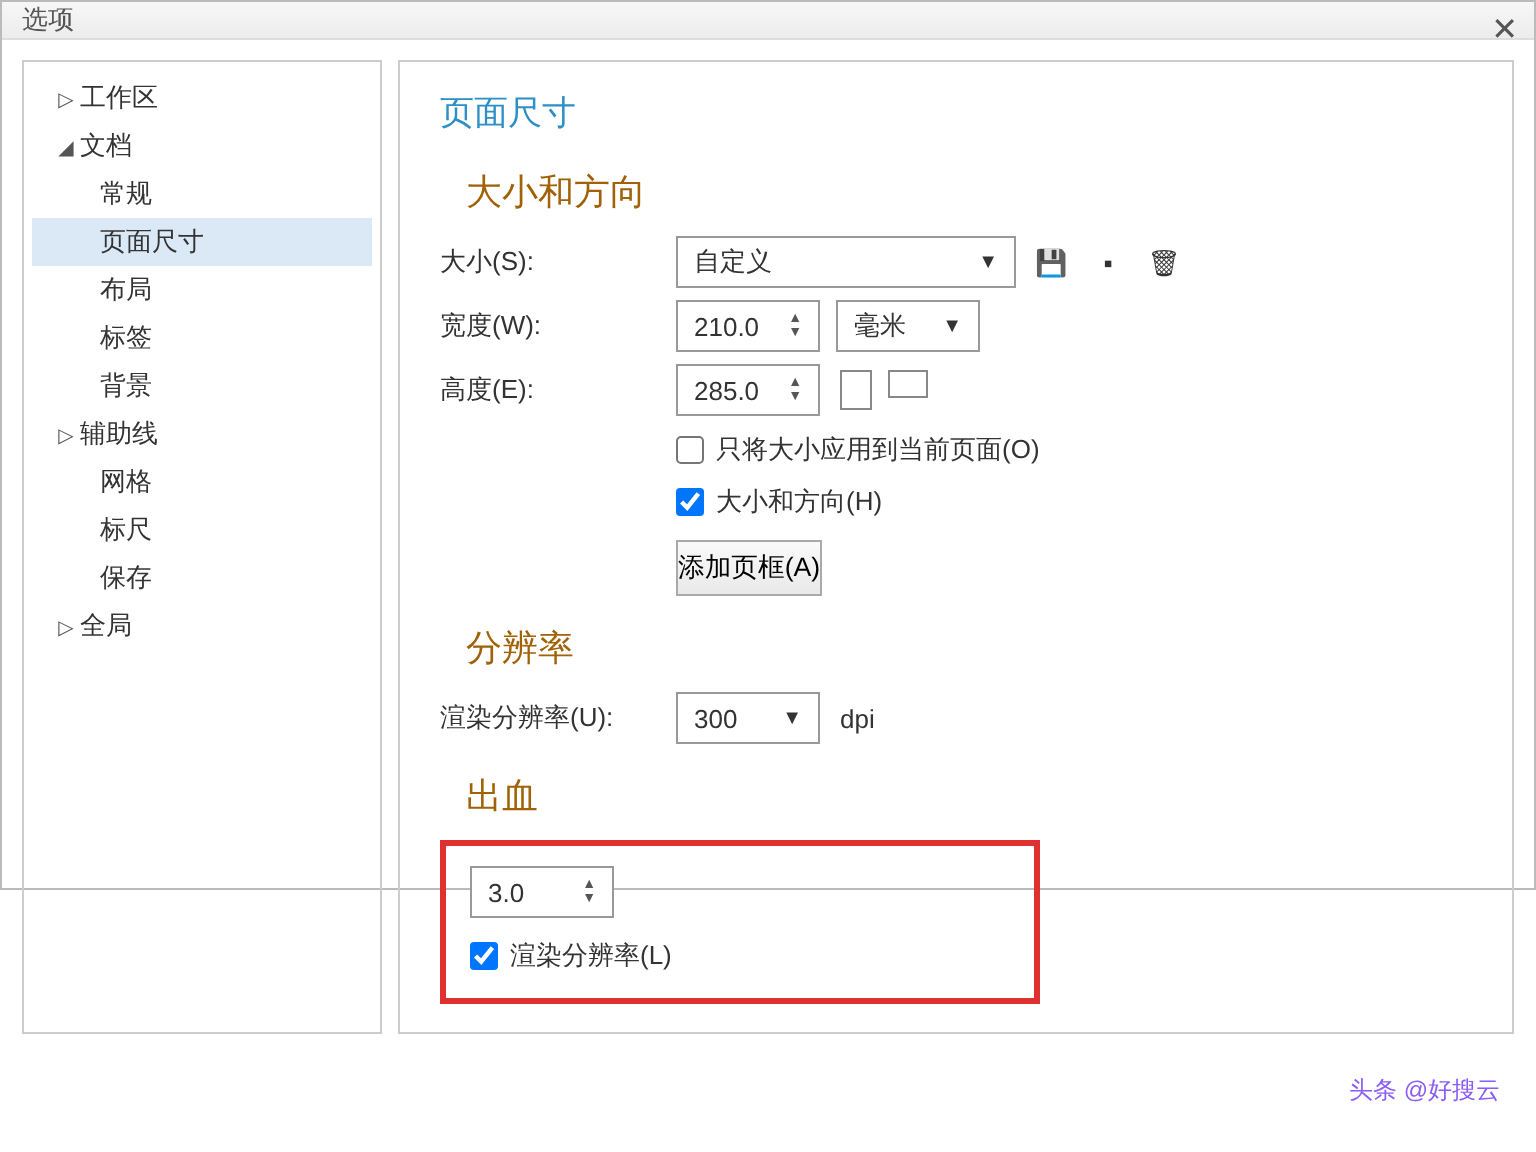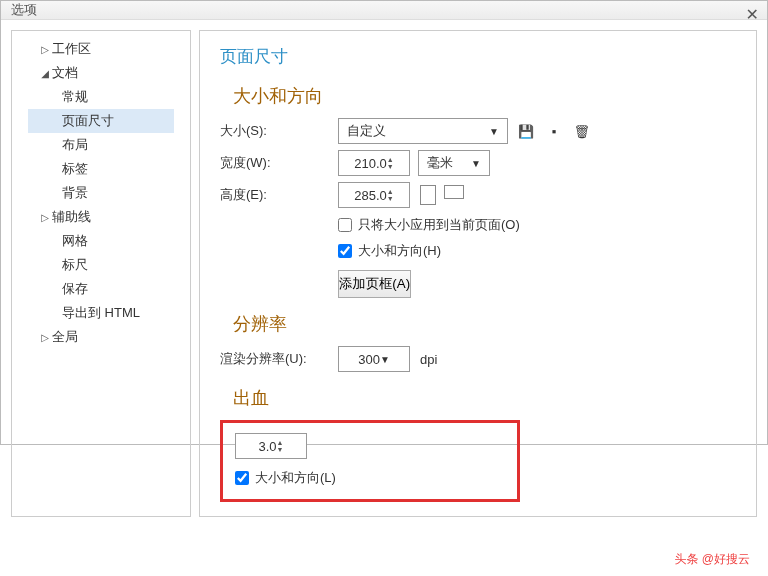--- a/index.html
+++ b/index.html
@@ -2,48 +2,48 @@
 <html><head>
 <meta charset="utf-8">
 <style>
 * { margin: 0; padding: 0; box-sizing: border-box; font-family: "Microsoft YaHei", sans-serif; }
 body { background: #fff; width: 768px; height: 576px; overflow: hidden; font-size: 13px; color: #333; }
 .window { width: 768px; height: 445px; display: flex; flex-direction: column; border: 1px solid #bbb; }
 .titlebar { height: 32px; background: linear-gradient(#f7f7f7,#ececec); border-bottom: 1px solid #ddd; display: flex; align-items: center; padding: 0 10px; position: relative; }
 .titlebar span { color: #555; }
 .close { position: absolute; right: 8px; top: 4px; font-size: 16px; color: #888; cursor: pointer; }
 .body { flex: 1; display: flex; padding: 10px; gap: 8px; }
-.sidebar { width: 180px; border: 1px solid #ccc; padding: 6px 16px; overflow: auto; }
+.sidebar { width: 180px; border: 1px solid #ccc; padding: 6px 4px; overflow: auto; }
 .tree-item { padding: 3px 4px; cursor: pointer; white-space: nowrap; }
 .tree-item.level1 { padding-left: 12px; }
 .tree-item.level2 { padding-left: 34px; }
 .tree-item.sel { background: #dbe9f7; }
 .expander { display: inline-block; width: 10px; text-align: center; margin-right: 2px; font-size: 10px; color: #555; }
 .content { flex: 1; border: 1px solid #ccc; padding: 14px 20px; overflow: auto; }
 h2 { color: #2c8fc6; font-size: 17px; font-weight: normal; margin-bottom: 16px; }
 h3 { font-size: 18px; font-weight: normal; margin: 14px 13px 10px; color: #a16207; }
 .row { display: flex; align-items: center; margin: 6px 0; }
 .lbl { width: 118px; }
 .combo, .spinbox, .spin-wide { border: 1px solid #999; background: #fff; height: 26px; display: flex; align-items: center; padding: 0 8px; }
 .combo { width: 170px; justify-content: space-between; }
-.spinbox { width: 72px; justify-content: center; }
+.spinbox { width: 72px; justify-content: space-between; }
 .spinbox .arrows, .arrow-col { display: flex; flex-direction: column; font-size: 7px; color: #555; line-height: 7px; }
 .caret { font-size: 10px; color: #333; }
 .iconbtn { width: 20px; height: 20px; margin-left: 8px; display: inline-flex; align-items: center; justify-content: center; cursor: pointer; }
 .checkbox-row { display: flex; align-items: center; margin: 8px 0 6px 118px; gap: 6px; }
 .checkbox-row input { width: 14px; height: 14px; }
 .btn { border: 1px solid #aaa; background: linear-gradient(#fafafa,#e9e9e9); height: 28px; padding: 0 0; margin-left: 118px; margin-top: 4px; cursor: pointer; }
 .orient { margin-left: 10px; display: flex; gap: 8px; }
 .orient-icon { width: 16px; height: 20px; border: 1px solid #888; }
 .orient-icon.land { width: 20px; height: 14px; }
 .dpi { margin-left: 10px; }
 .highlight { border: 3px solid #e03030; padding: 10px 12px 12px; margin-top: 6px; width: 300px; }
 .highlight .row { margin: 0; }
 .highlight .checkbox-row { margin: 10px 0 0 0; }
-.footer { position: absolute; bottom: 8px; right: 18px; color: #ef4444; font-size: 12px; }
+.footer { position: absolute; bottom: 22px; right: 18px; color: #8b5cf6; font-size: 12px; }
 </style>
 </head>
 <body>
 
 <div class="window">
   <div class="titlebar">
     <span>选项</span>
     <span class="close">✕</span>
   </div>
   <div class="body">
@@ -52,21 +52,20 @@
       <div class="tree-item level1"><span class="expander">◢</span><span>文档</span></div>
       <div class="tree-item level2"><span>常规</span></div>
       <div class="tree-item level2 sel"><span>页面尺寸</span></div>
       <div class="tree-item level2"><span>布局</span></div>
       <div class="tree-item level2"><span>标签</span></div>
       <div class="tree-item level2"><span>背景</span></div>
       <div class="tree-item level1"><span class="expander">▷</span><span>辅助线</span></div>
       <div class="tree-item level2"><span>网格</span></div>
       <div class="tree-item level2"><span>标尺</span></div>
       <div class="tree-item level2"><span>保存</span></div>
-      <div class="tree-item level2"><span>导出到 HTML</span></div>
       <div class="tree-item level1"><span class="expander">▷</span><span>全局</span></div>
     </div>
 
     <div class="content">
       <h2>页面尺寸</h2>
       <h3>大小和方向</h3>
 
       <div class="row">
         <div class="lbl">大小(S):</div>
         <div class="combo">
@@ -125,19 +124,19 @@
       <h3>出血</h3>
       <div class="highlight">
         <div class="row">
           <div class="spinbox">
             <span>3.0</span>
             <span class="arrows">▲<br>▼</span>
           </div>
         </div>
         <div class="checkbox-row">
           <input type="checkbox" checked="" style="">
-          <span>大小和方向(L)</span>
+          <span>渲染分辨率(L)</span>
         </div>
       </div>
     </div>
   </div>
 </div>
 <div class="footer">头条 @好搜云</div>
 
 </body></html>

